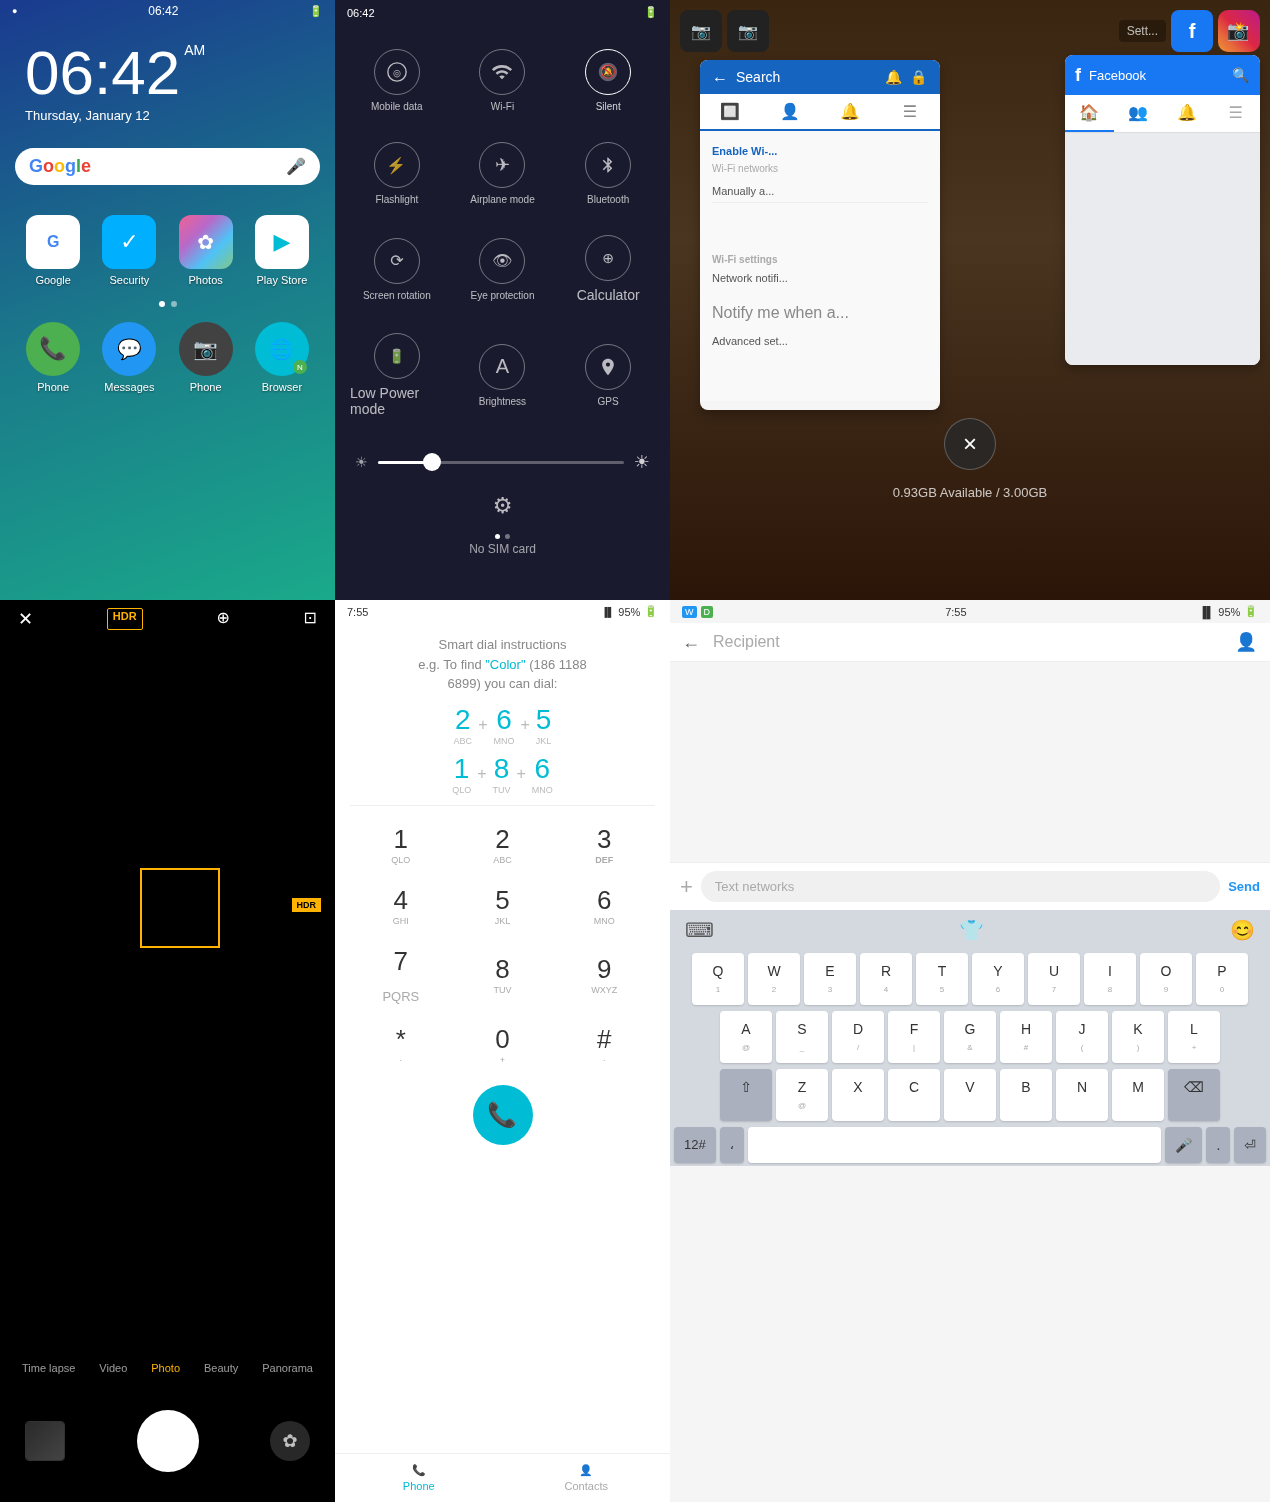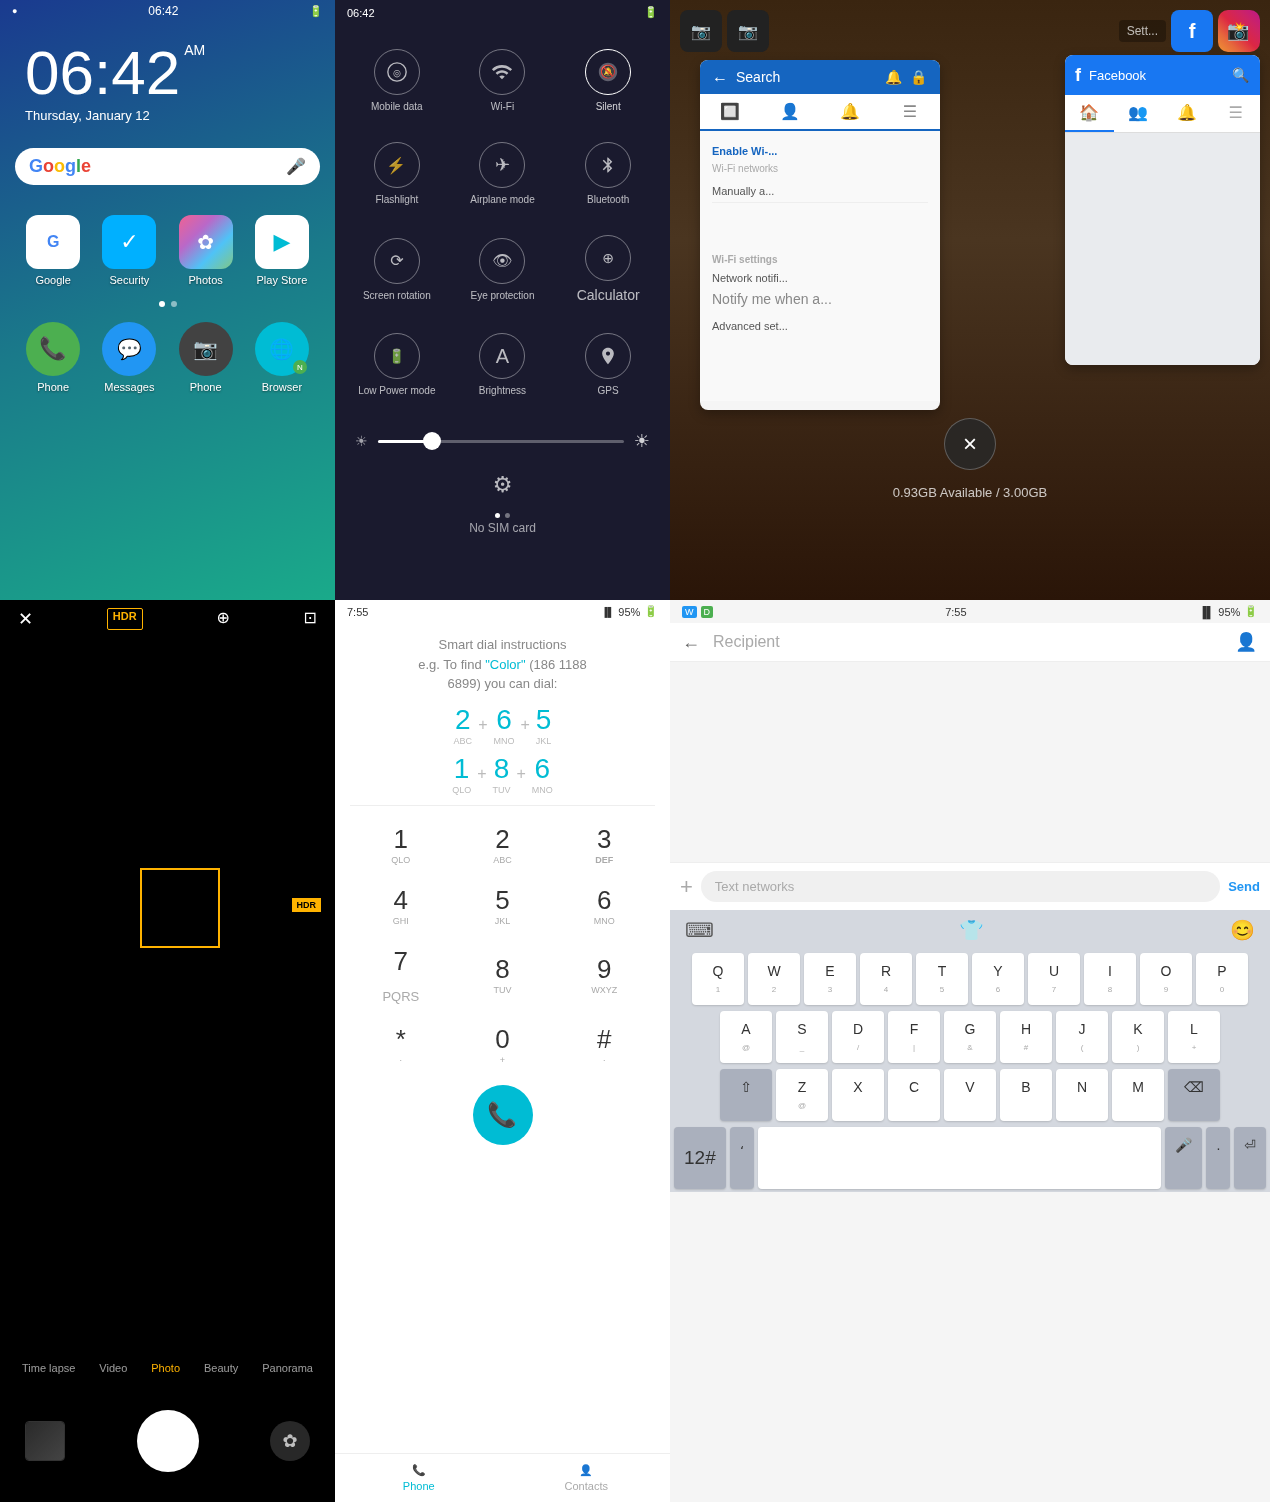--- a/index.html
+++ b/index.html
@@ -221,21 +221,21 @@
     <div class="qs-item">
       <div class="qs-icon-circle">
         <span style="font-size:14px;color:rgba(255,255,255,0.7);">⊕</span>
       </div>
       <span style="color:rgba(255,255,255,0.7);font-size:14px;">Calculator</span>
     </div>
     <div class="qs-item">
       <div class="qs-icon-circle">
         <span style="font-size:14px;color:rgba(255,255,255,0.7);">🔋</span>
       </div>
-      <span style="color:rgba(255,255,255,0.7);font-size:10px;text-align:right;">Low Power mode</span>
+      <span style="color:rgba(255,255,255,0.7);font-size:14px;text-align:left;">Low Power mode</span>
     </div>
     <div class="qs-item">
       <div class="qs-icon-circle">
         <span style="font-size:20px;color:rgba(255,255,255,0.7);font-weight:300;">A</span>
       </div>
       <span style="color:rgba(255,255,255,0.7);font-size:10px;">Brightness</span>
     </div>
     <div class="qs-item">
       <div class="qs-icon-circle">
         <svg width="20" height="20" viewBox="0 0 24 24">
@@ -289,21 +289,21 @@
       <div style="flex:1;text-align:center;padding:8px;font-size:16px;color:#888;">👤</div>
       <div style="flex:1;text-align:center;padding:8px;font-size:16px;color:#888;">🔔</div>
       <div style="flex:1;text-align:center;padding:8px;font-size:16px;color:#888;">☰</div>
     </div>
     <div style="padding:10px 12px;background:#f9f9f9;height:calc(100% - 80px);">
       <div style="color:#1565C0;font-size:11px;font-weight:bold;padding:4px 0;">Enable Wi-...</div>
       <div style="font-size:10px;color:#aaa;padding:2px 0 6px;">Wi-Fi networks</div>
       <div style="color:#555;font-size:11px;padding:5px 0;border-bottom:1px solid #eee;">Manually a...</div>
       <div style="color:#aaa;font-size:10px;font-weight:bold;padding:6px 0 2px;margin-top:45px;">Wi-Fi settings</div>
       <div style="color:#555;font-size:11px;padding:5px 0;">Network notifi...</div>
-      <div style="color:#888;font-size:14px;padding:2px 0 8px;">Notify me when a...</div>
+      <div style="color:#888;font-size:16px;padding:2px 0 8px;margin-top:13px;">Notify me when a...</div>
       <div style="color:#555;font-size:11px;padding:5px 0;">Advanced set...</div>
     </div>
   </div>
 
   <div class="recent-card facebook-card" style="position:absolute;right:10px;top:55px;width:195px;height:310px;">
     <div style="background:#1877F2;height:40px;display:flex;align-items:center;padding:0 10px;gap:8px;">
       <span style="color:white;font-size:18px;font-weight:bold;">f</span>
       <span style="color:white;font-size:13px;font-weight:500;">Facebook</span>
       <div style="flex:1;"></div>
       <span style="color:white;font-size:14px;">🔍</span>
@@ -536,20 +536,20 @@
     <div style="background:white;border-radius:4px;flex:1;text-align:center;padding:10px 0;font-size:14px;color:#333;box-shadow:0 1px 2px rgba(0,0,0,0.15);max-width:52px;">X</div>
     <div style="background:white;border-radius:4px;flex:1;text-align:center;padding:10px 0;font-size:14px;color:#333;box-shadow:0 1px 2px rgba(0,0,0,0.15);max-width:52px;">C</div>
     <div style="background:white;border-radius:4px;flex:1;text-align:center;padding:10px 0;font-size:14px;color:#333;box-shadow:0 1px 2px rgba(0,0,0,0.15);max-width:52px;">V</div>
     <div style="background:white;border-radius:4px;flex:1;text-align:center;padding:10px 0;font-size:14px;color:#333;box-shadow:0 1px 2px rgba(0,0,0,0.15);max-width:52px;">B</div>
     <div style="background:white;border-radius:4px;flex:1;text-align:center;padding:10px 0;font-size:14px;color:#333;box-shadow:0 1px 2px rgba(0,0,0,0.15);max-width:52px;">N</div>
     <div style="background:white;border-radius:4px;flex:1;text-align:center;padding:10px 0;font-size:14px;color:#333;box-shadow:0 1px 2px rgba(0,0,0,0.15);max-width:52px;">M</div>
     <div style="background:#aab0bd;border-radius:4px;flex:1;text-align:center;padding:10px 0;font-size:14px;color:#333;box-shadow:0 1px 2px rgba(0,0,0,0.15);max-width:52px;">⌫</div>
   </div>
 
   <div style="display:flex;justify-content:center;gap:4px;padding:3px 4px;background:#d4d8df;">
-    <div style="background:#aab0bd;border-radius:4px;padding:20px 10px;font-size:19px;color:#333;box-shadow:0 1px 2px rgba(0,0,0,0.15);">12#</div>
+    <div style="background:#aab0bd;border-radius:4px;padding:10px 10px;font-size:13px;color:#333;box-shadow:0 1px 2px rgba(0,0,0,0.15);">12#</div>
     <div style="background:#aab0bd;border-radius:4px;padding:10px 10px;font-size:13px;color:#333;box-shadow:0 1px 2px rgba(0,0,0,0.15);">،</div>
     <div style="background:white;border-radius:4px;flex:4;text-align:center;padding:10px 0;font-size:13px;color:#aaa;box-shadow:0 1px 2px rgba(0,0,0,0.15);"></div>
     <div style="background:#aab0bd;border-radius:4px;padding:10px 10px;font-size:14px;color:#555;box-shadow:0 1px 2px rgba(0,0,0,0.15);">🎤</div>
     <div style="background:#aab0bd;border-radius:4px;padding:10px 10px;font-size:14px;color:#333;box-shadow:0 1px 2px rgba(0,0,0,0.15);">.</div>
     <div style="background:#aab0bd;border-radius:4px;padding:10px 10px;font-size:14px;color:#333;box-shadow:0 1px 2px rgba(0,0,0,0.15);">⏎</div>
   </div>
 </div>
 
 </body></html>

